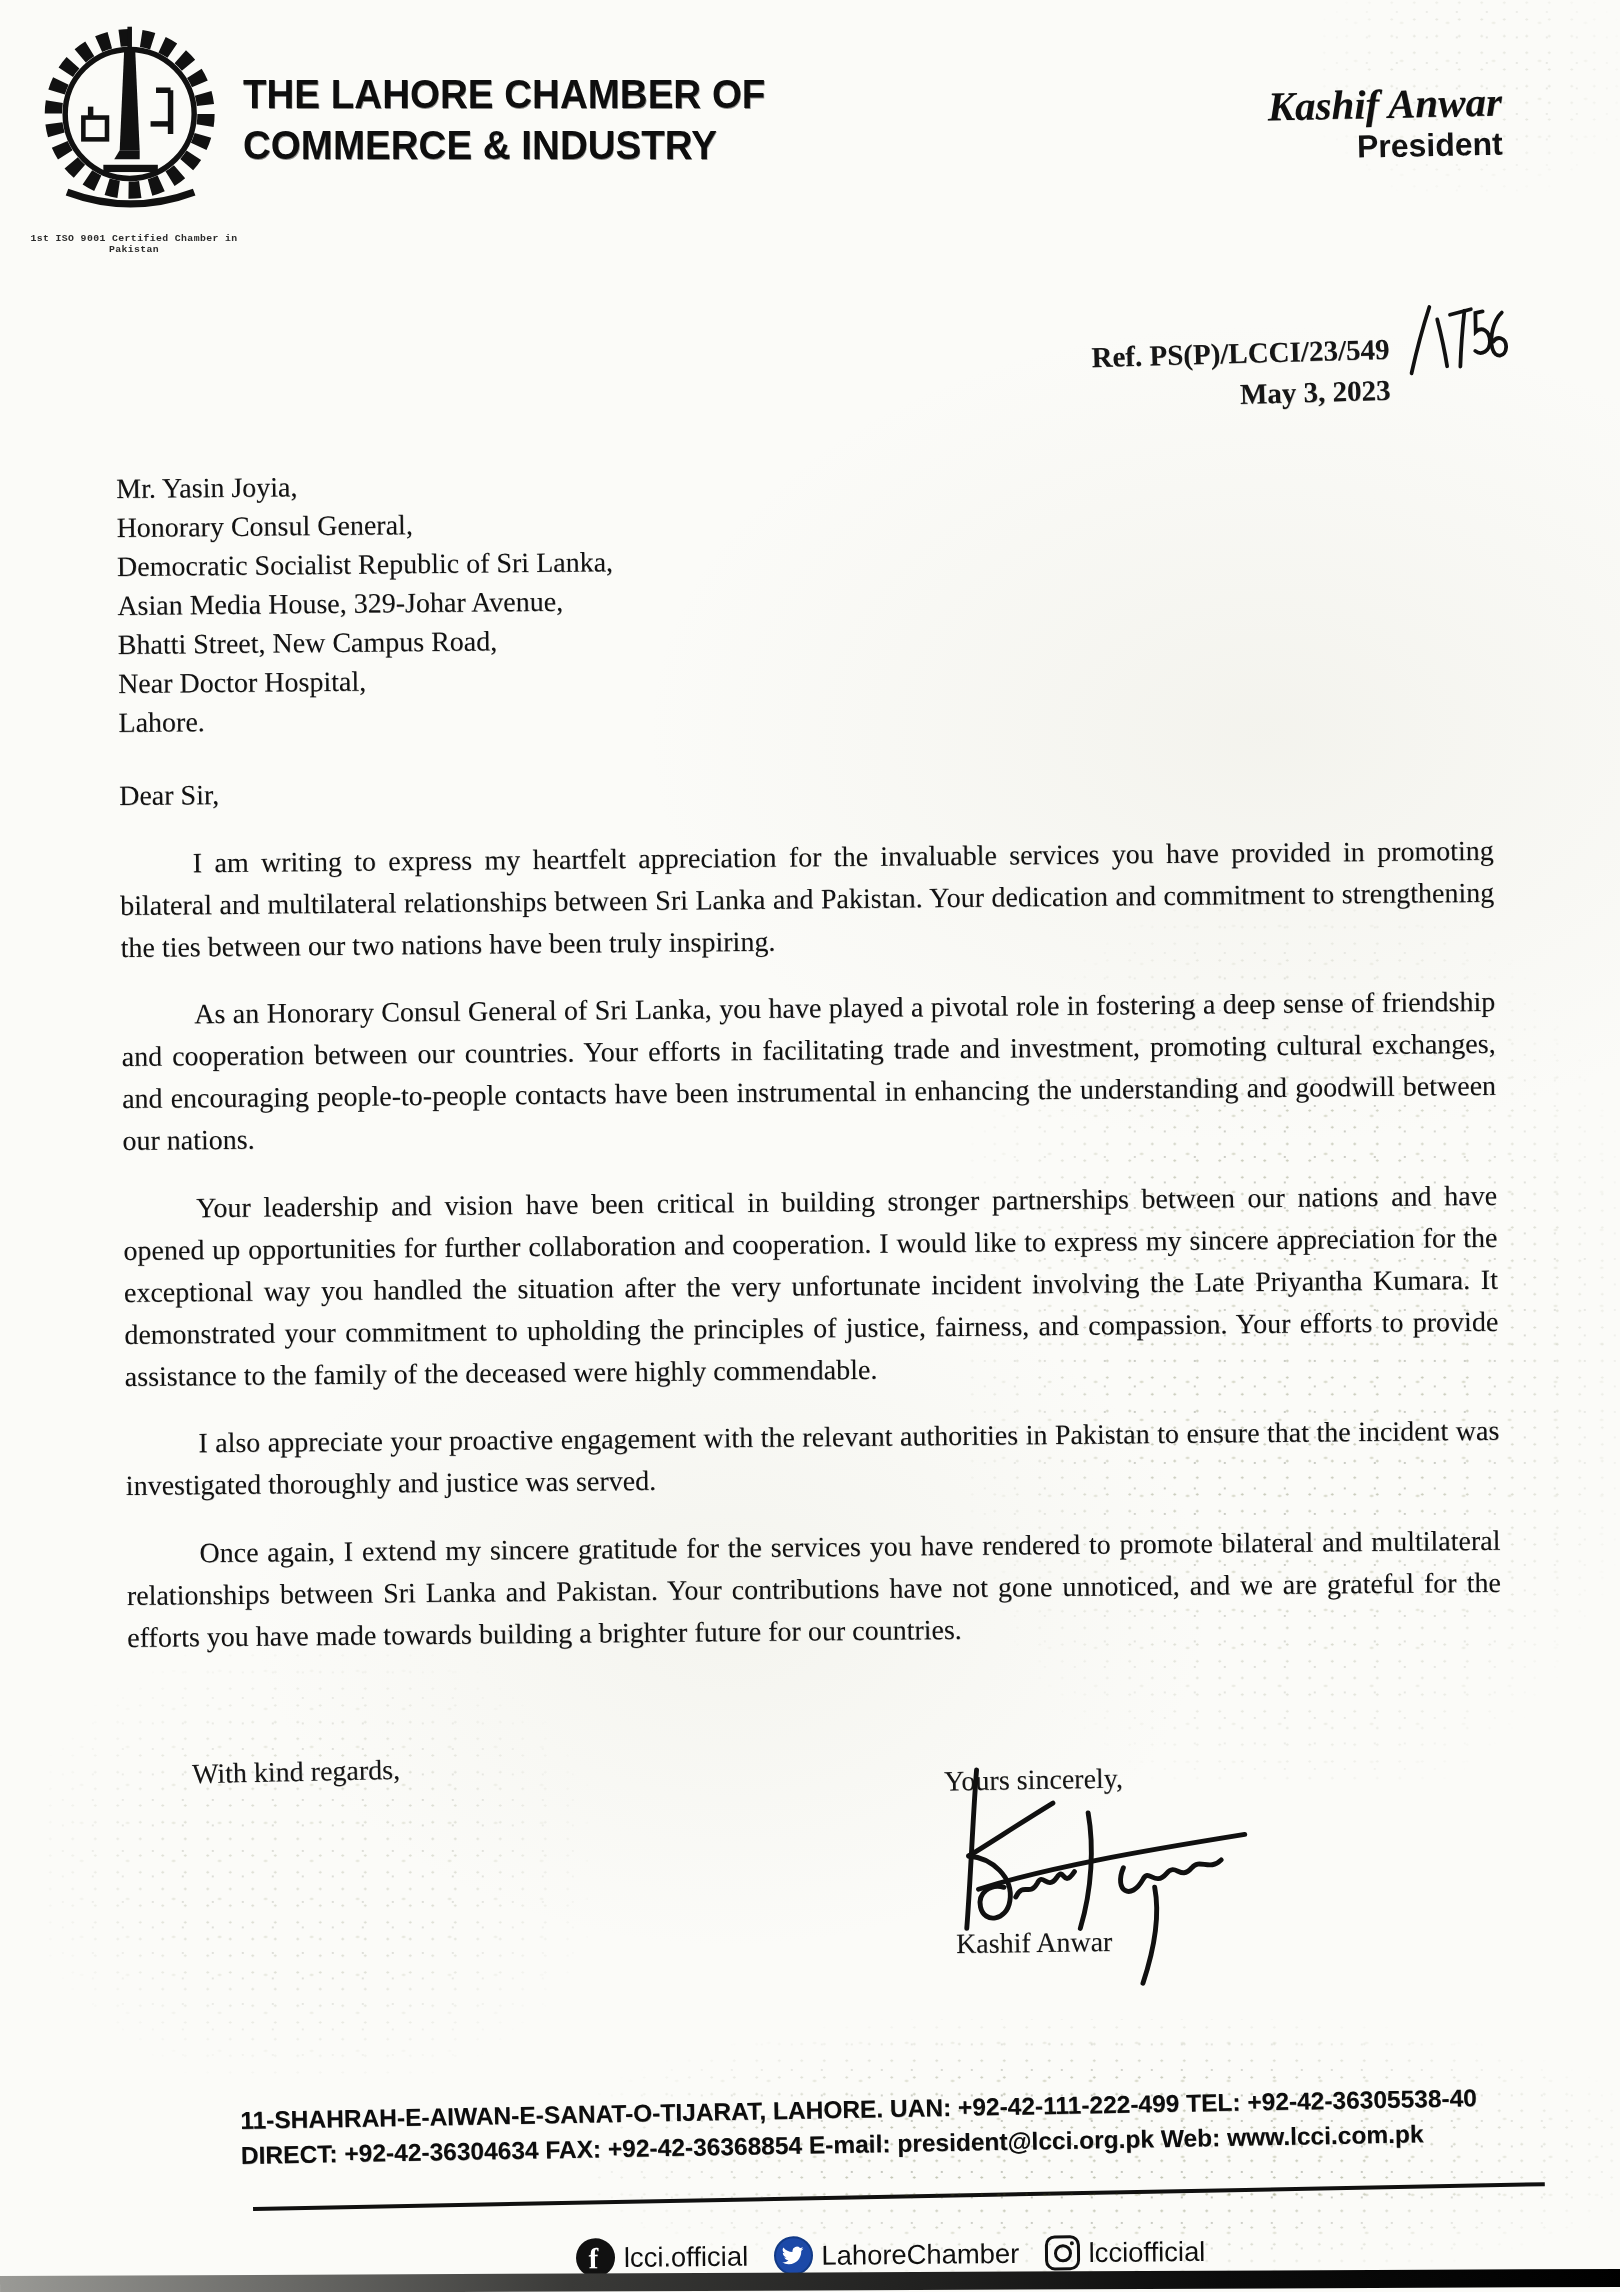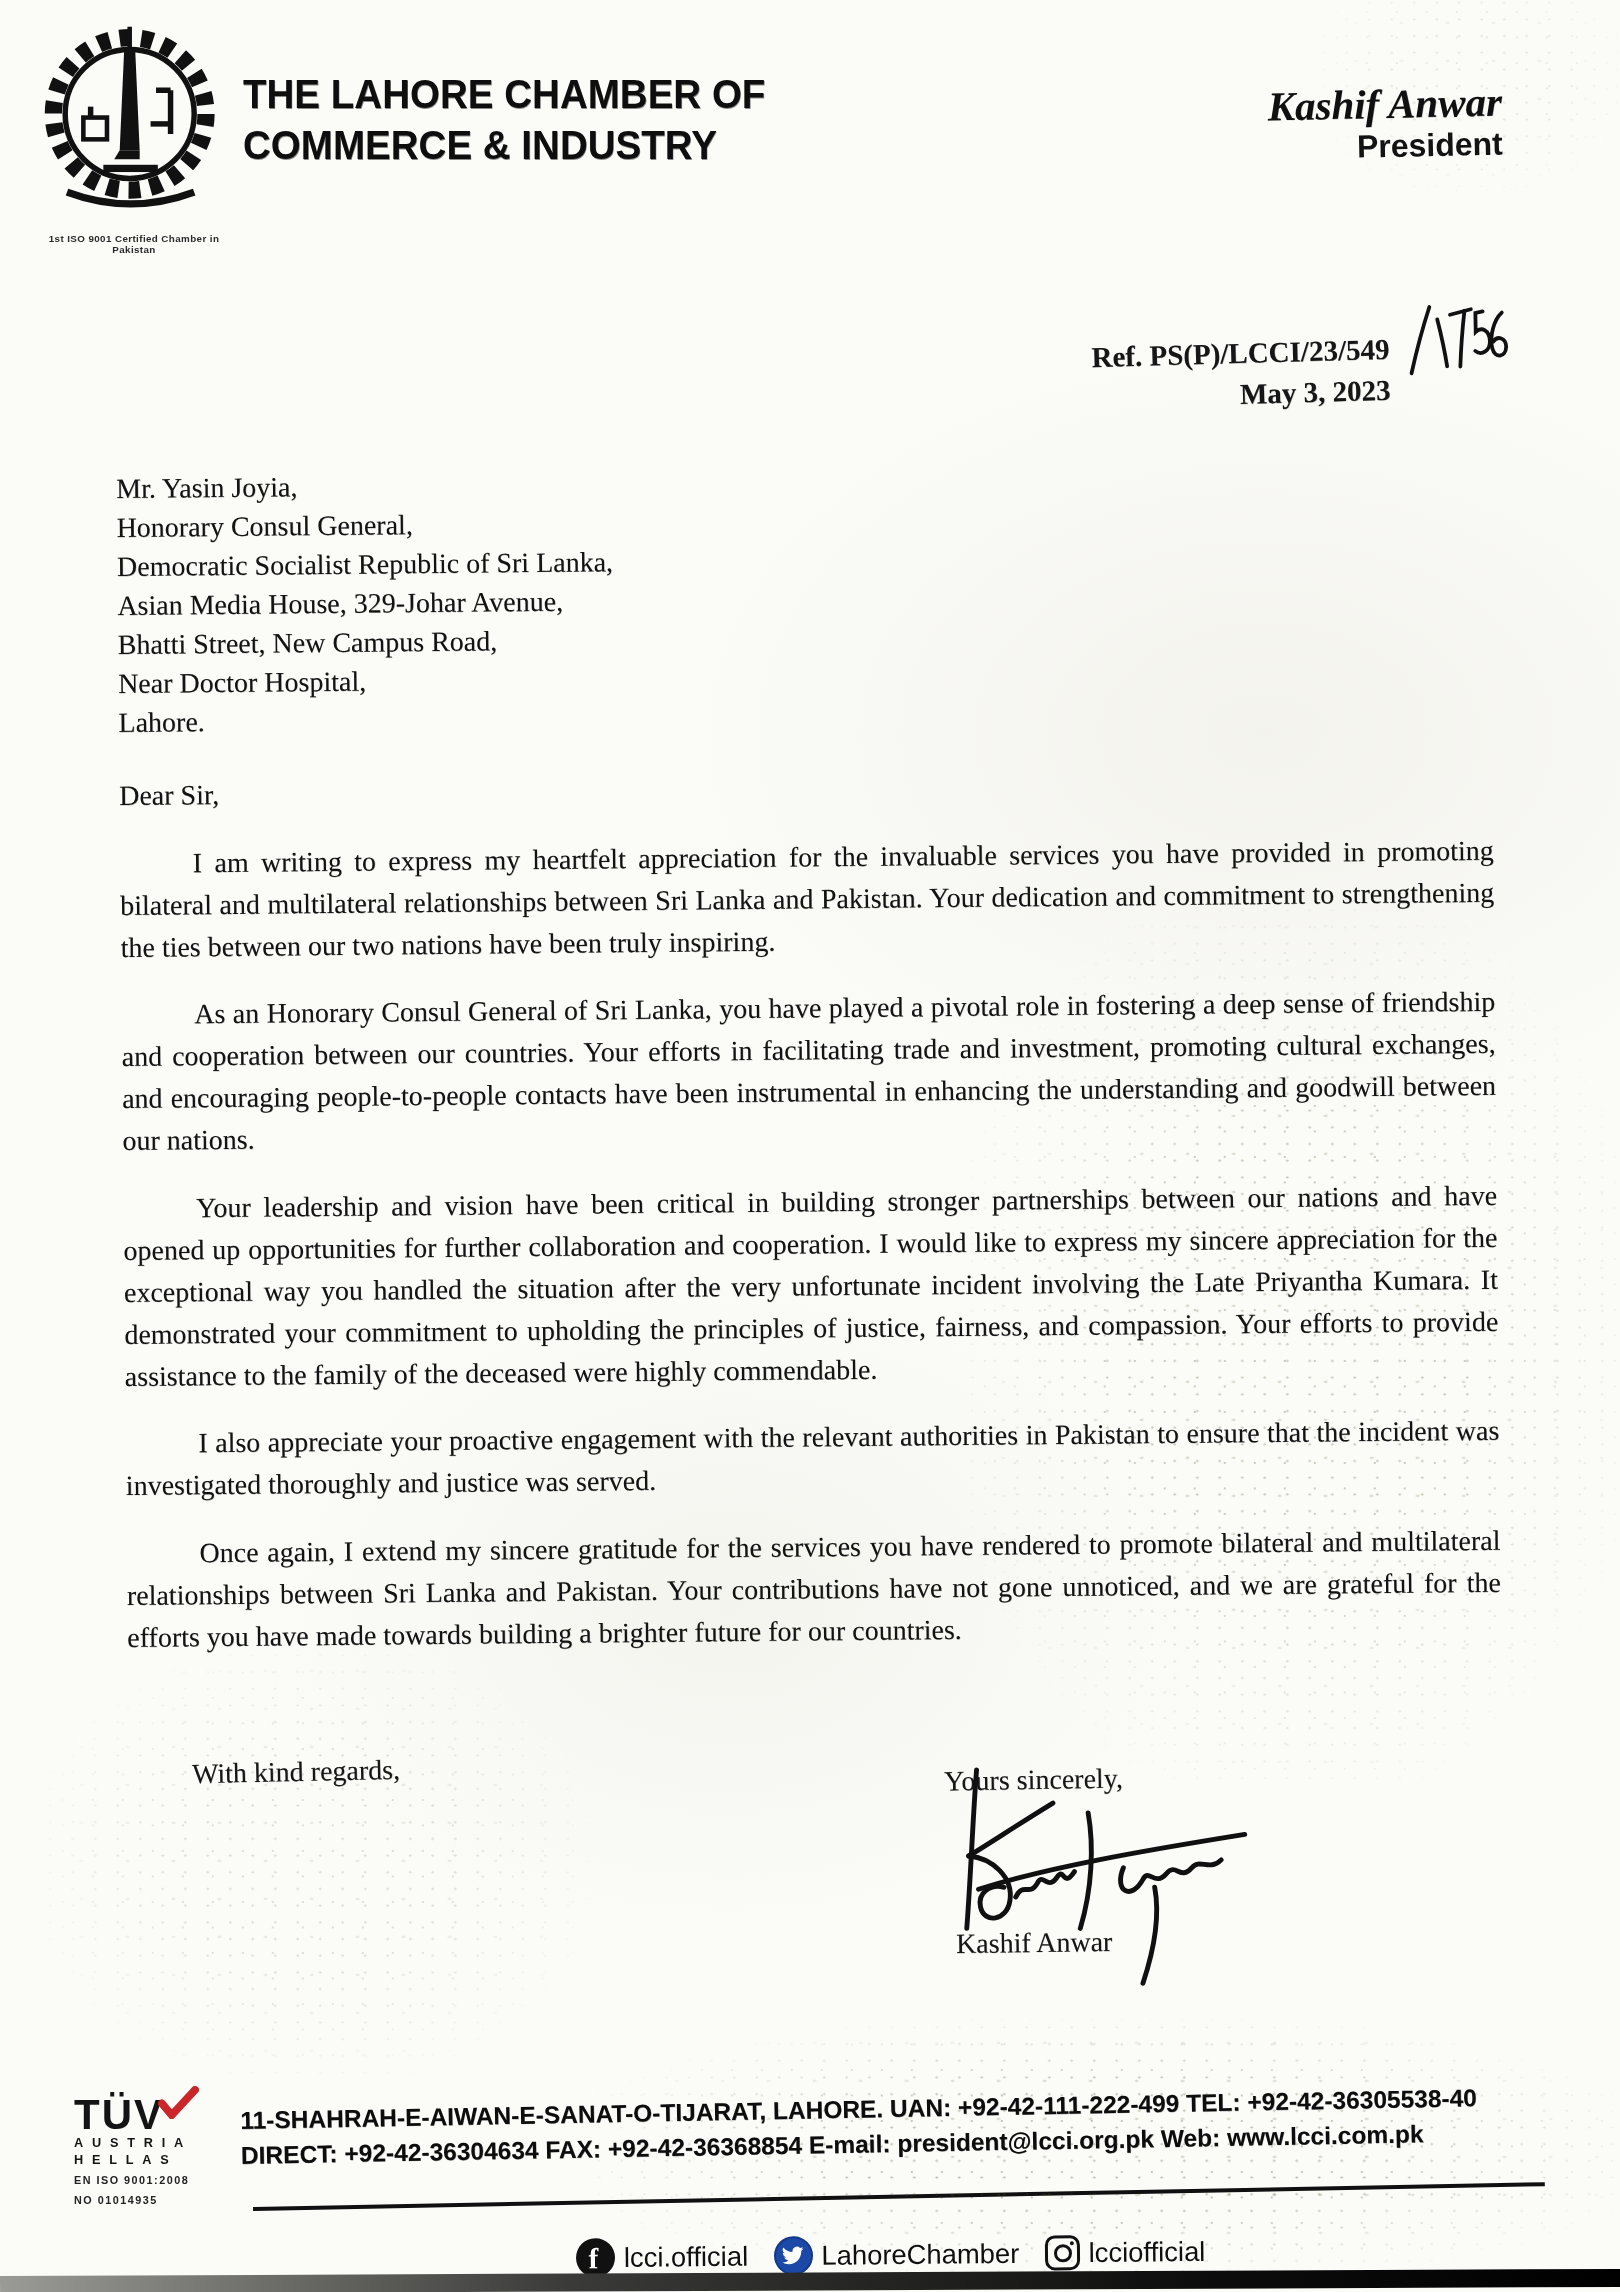--- a/index.html
+++ b/index.html
@@ -10,21 +10,21 @@
       radial-gradient(ellipse 882px 588px at 78% 32%, rgba(210,208,190,.18), transparent 70%),
       radial-gradient(ellipse 686px 490px at 45% 70%, rgba(205,205,185,.15), transparent 70%),
       #fbfbf8;
     font-family:"Liberation Serif", serif; color:#161616;
   }
   .ink{text-shadow:0.4px 0.4px 0 rgba(0,0,0,.30);}
   
   .logo{position:absolute; left:31px; top:13.7px; width:201px; height:218px;}
   .logo-caption{
     position:absolute; left:29px; top:233px; width:210px; text-align:center;
-    font-family:Liberation Sans, sans-serif; font-size:9.8px; font-weight:bold;
+    font-family:Liberation Mono, monospace; font-size:9.8px; font-weight:bold;
     color:#2a2a2a; letter-spacing:0.4px; filter:blur(0.4px);
   }
   .org-name{
     position:absolute; left:243px; top:69px; width:608px;
     font-family:"Liberation Sans",sans-serif; font-weight:bold; font-size:41px;
     line-height:51px; color:#0e0e0e; transform:scaleX(.94); transform-origin:left top;
     letter-spacing:0px; text-shadow:0.6px 0.6px 0 rgba(0,0,0,.45);
   }
   .president-block{position:absolute; right:118px; top:82px; text-align:right; transform:rotate(-1.2deg);}
   .president-name{
@@ -182,32 +182,20 @@
       <path d="M110 96 C134 98 156 118 152 142 C149 162 126 166 122 148 C119 134 132 124 146 128"></path>
       <path d="M158 138 C166 122 172 138 180 124 C186 112 190 132 200 118 C208 106 206 130 218 112"></path>
       <path d="M232 52 C238 86 236 130 224 170"></path>
       <path d="M120 130 C190 108 280 92 392 74"></path>
       <path d="M268 108 C258 132 276 142 288 120 C294 108 300 128 312 114 C322 102 326 122 338 108 C346 98 356 112 368 100"></path>
       <path d="M300 128 C306 160 298 196 288 226"></path>
     </g>
   </svg>
   <div class="signatory ink">Kashif Anwar</div>
 
-  <div class="tuv">
-    <div class="tuv-name">
-      <span>TÜV</span>
-      <svg class="tuv-check" width="41" height="33" viewBox="0 0 42 34" aria-hidden="true">
-        <path d="M4 18 L14 30 L38 4" fill="none" stroke="#c9252b" stroke-width="8" stroke-linecap="round"></path>
-      </svg>
-    </div>
-    <div class="tuv-row">AUSTRIA</div>
-    <div class="tuv-row">HELLAS</div>
-    <div class="tuv-small">EN ISO 9001:2008</div>
-    <div class="tuv-small">NO 01014935</div>
-  </div>
 
   <div class="footer-address">
     <div>11-SHAHRAH-E-AIWAN-E-SANAT-O-TIJARAT, LAHORE. UAN: +92-42-111-222-499 TEL: +92-42-36305538-40</div>
     <div>DIRECT: +92-42-36304634 FAX: +92-42-36368854 E-mail: president@lcci.org.pk Web: www.lcci.com.pk</div>
   </div>
   <div class="footer-rule"></div>
 
   <div class="social-row">
     <div class="fb-icon">
         <span>f</span>

